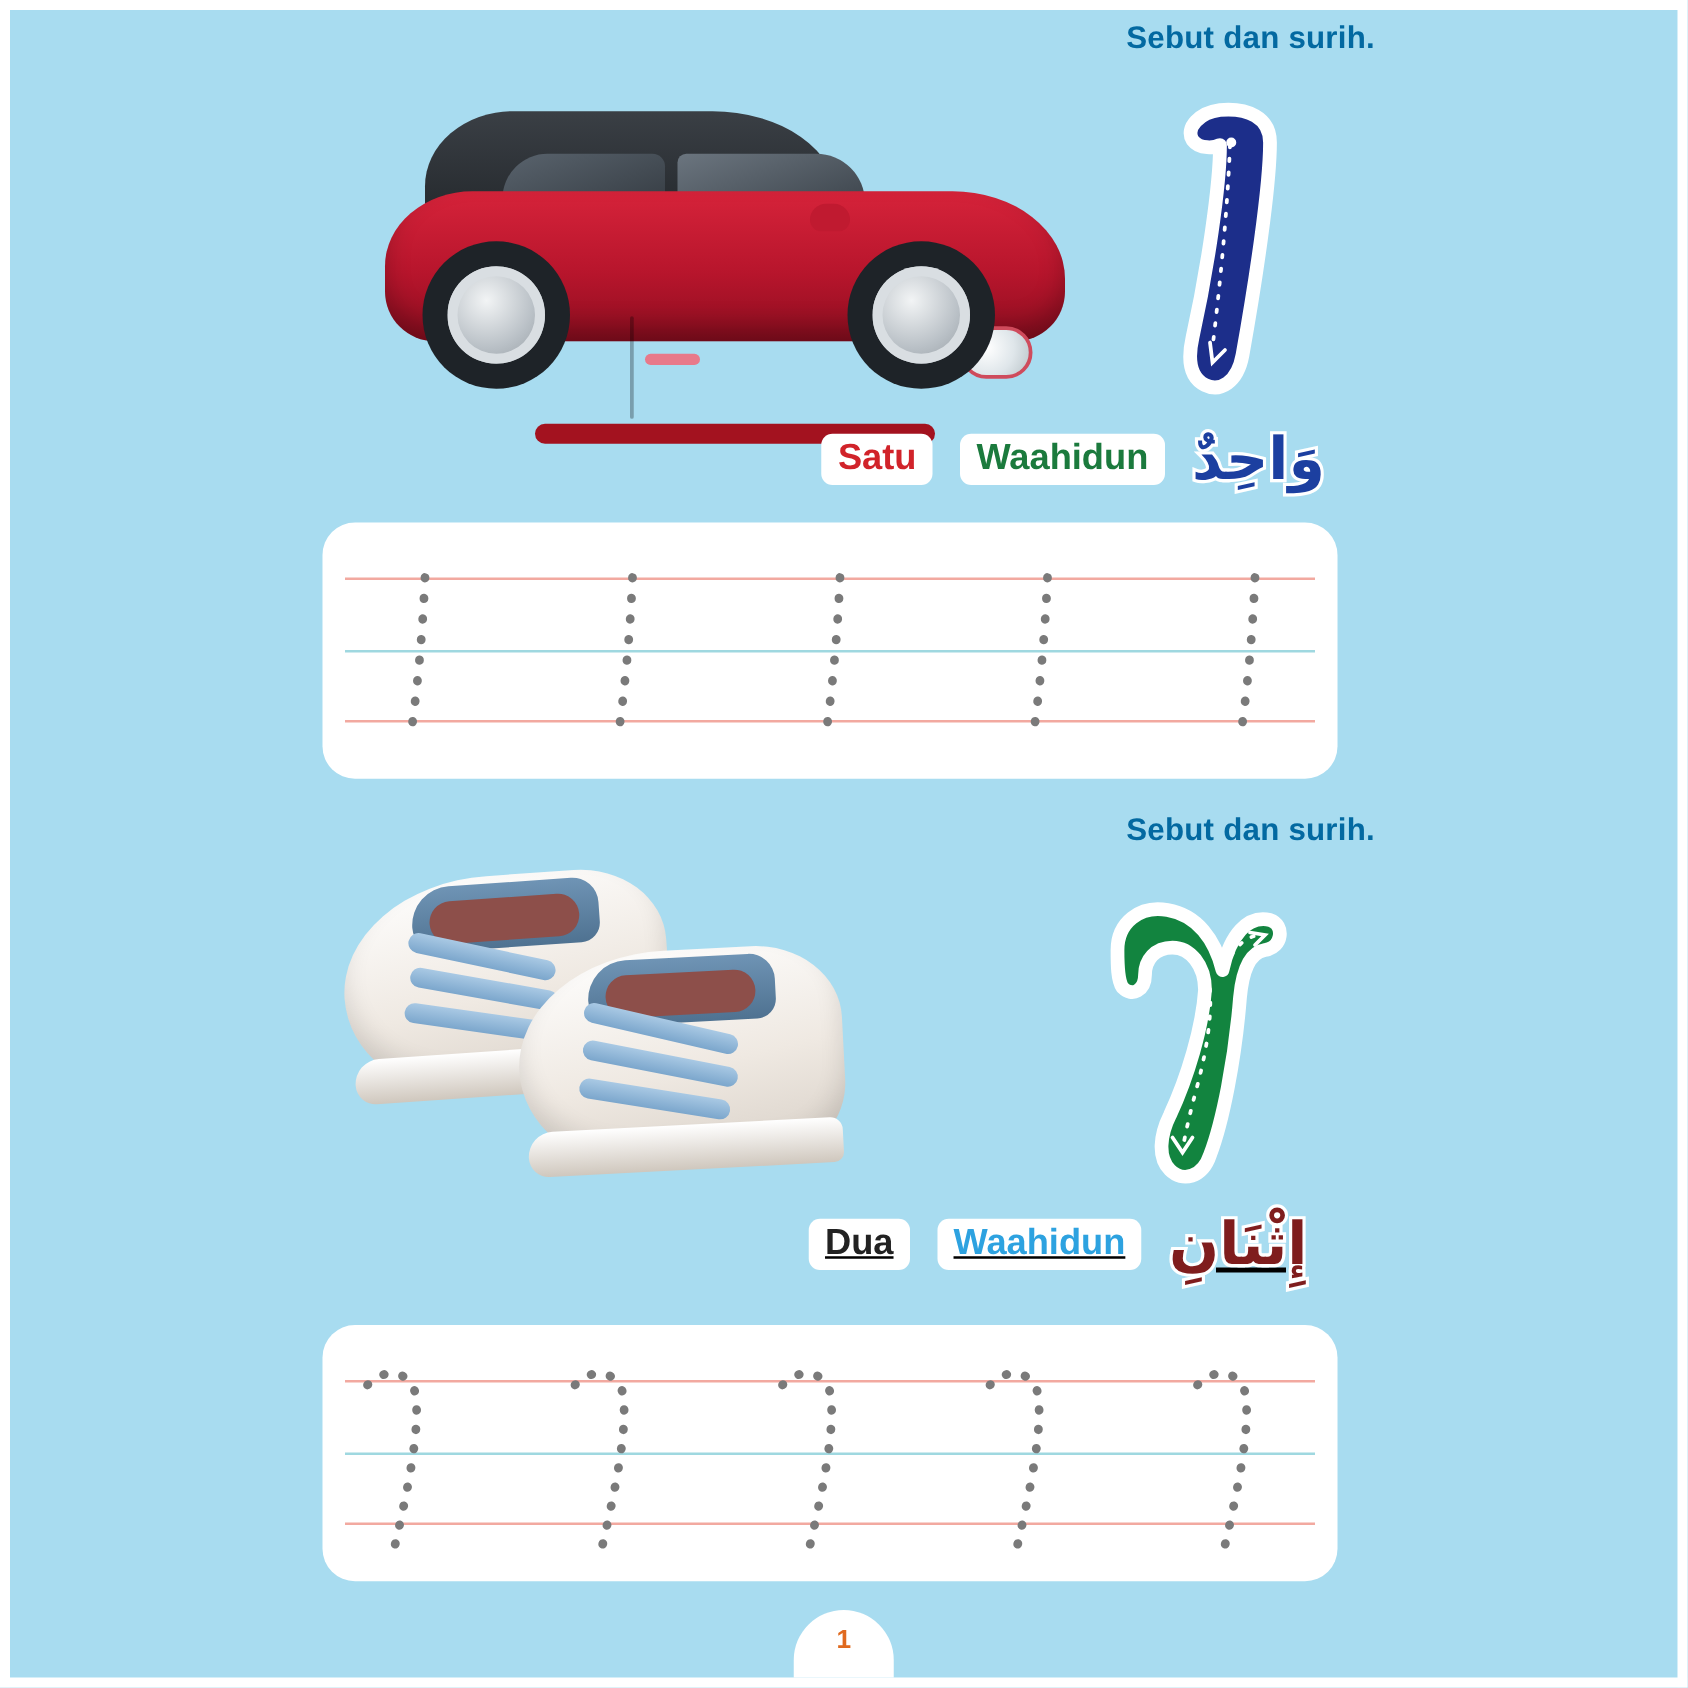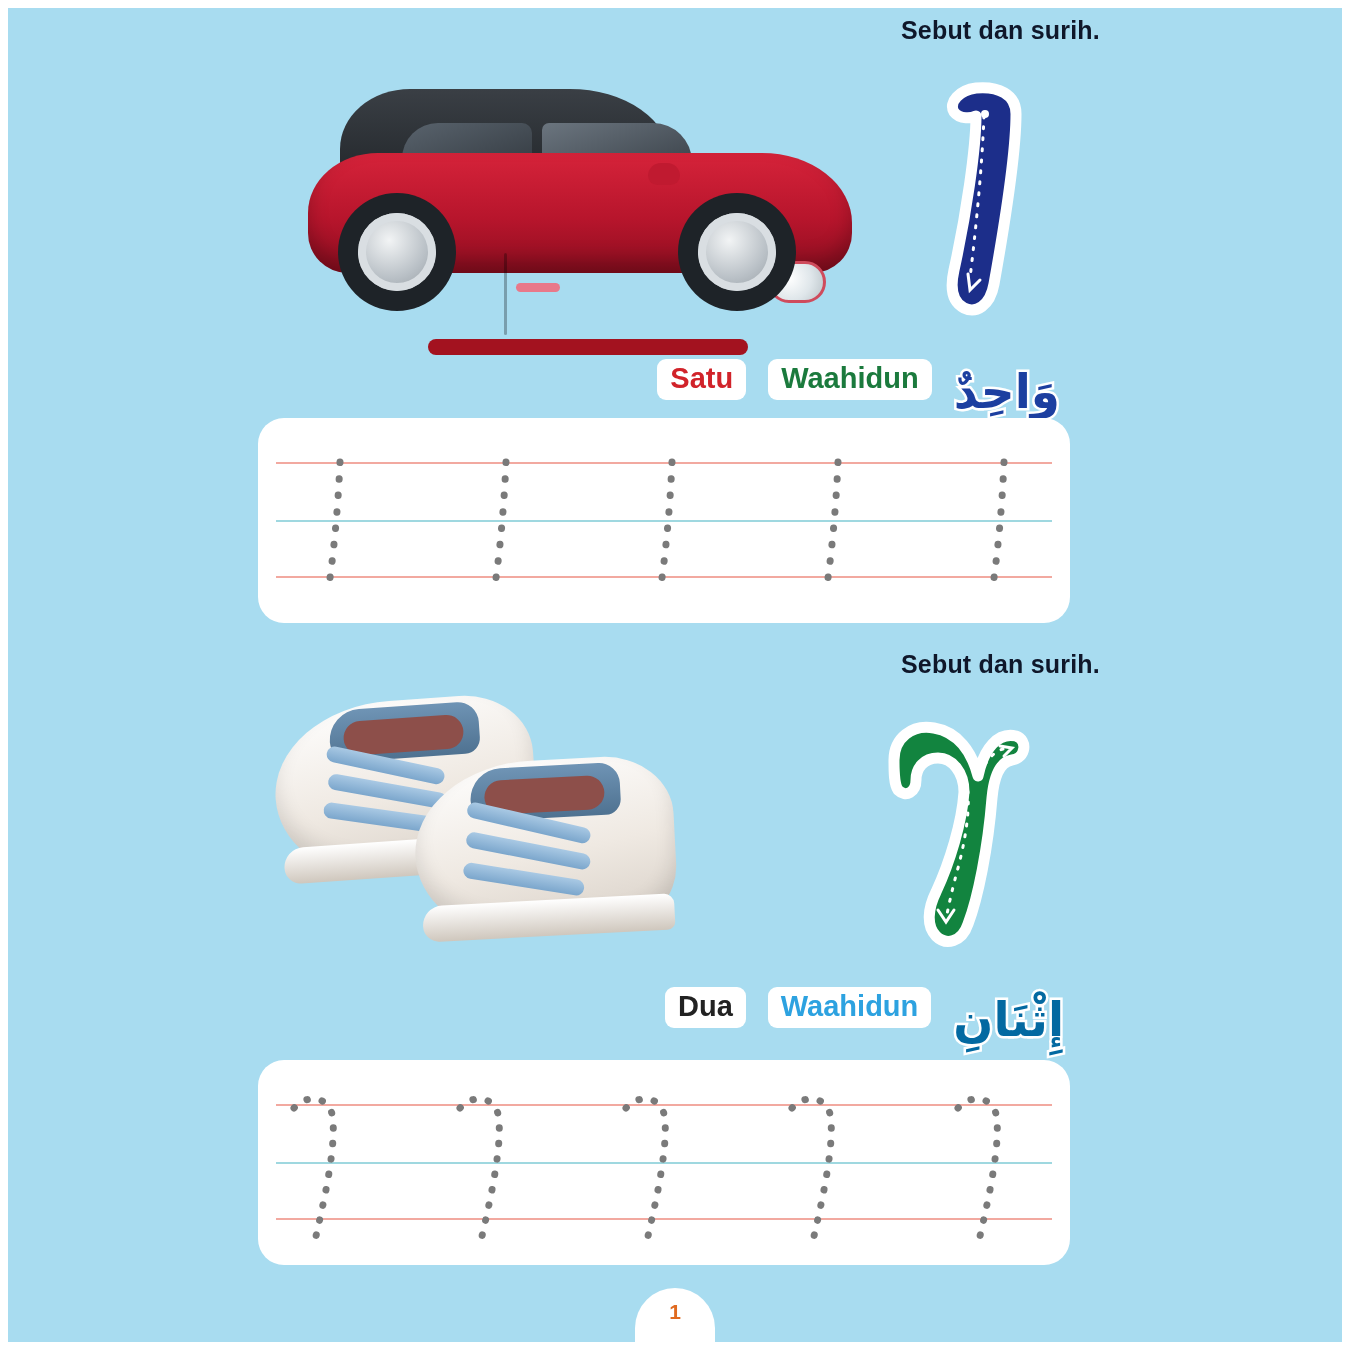--- a/index.html
+++ b/index.html
@@ -23,21 +23,21 @@
   }
   .margin.top    { left: 0;  top: 0;    width: 1350px; height: 8px; }
   .margin.bottom { left: 0;  bottom: 0; width: 1350px; height: 8px; }
   .margin.left   { left: 0;  top: 0;    width: 8px;    height: 1350px; }
   .margin.right  { right: 0; top: 0;    width: 8px;    height: 1350px; }
 
   .instruction {
     position: absolute;
     font-size: 25px;
     font-weight: bold;
-    color: #0f172a;
+    color: #0369a1;
     letter-spacing: 0.2px;
   }
   #instr-1 { right: 250px; top: 16px; }
   #instr-2 { right: 250px; top: 650px; }
 
   
   .illus { position: absolute; }
 
   
   #car { left: 300px; top: 75px; width: 560px; height: 240px; }
@@ -188,43 +188,42 @@
   #numeral-2 { right: 318px; top: 718px; width: 160px; height: 230px; }
 
   
   .word-row {
     position: absolute;
     display: flex;
     align-items: center;
     gap: 22px;
   }
   #word-row-1 { right: 290px; top: 340px; }
-  #word-row-2 { right: 286px; top: 968px; }
+  #word-row-2 { right: 304px; top: 968px; text-decoration: underline; }
 
   .word-chip {
     background: #ffffff;
     border-radius: 9px;
     padding: 3px 13px 5px 13px;
     font-size: 29px;
     font-weight: bold;
     line-height: 1.15;
     white-space: nowrap;
   }
   .arabic-word {
     font-family: "DejaVu Sans", sans-serif;
     font-size: 47px;
     font-weight: bold;
     direction: rtl;
     -webkit-text-stroke: 5px #ffffff;
     paint-order: stroke fill;
     white-space: nowrap;
-    margin-top: 24px;
   }
   .arabic-1 { color: #1c3fa0; }
-  .arabic-2 { color: #0369a1; }
+  .arabic-2 { color: #7f1d1d; }
 
   
   .trace-box {
     position: absolute;
     background: #ffffff;
     border-radius: 26px;
   }
   #trace-1 { left: 258px; top: 418px;  width: 812px; height: 205px; }
   #trace-2 { left: 258px; top: 1060px; width: 812px; height: 205px; }
 

